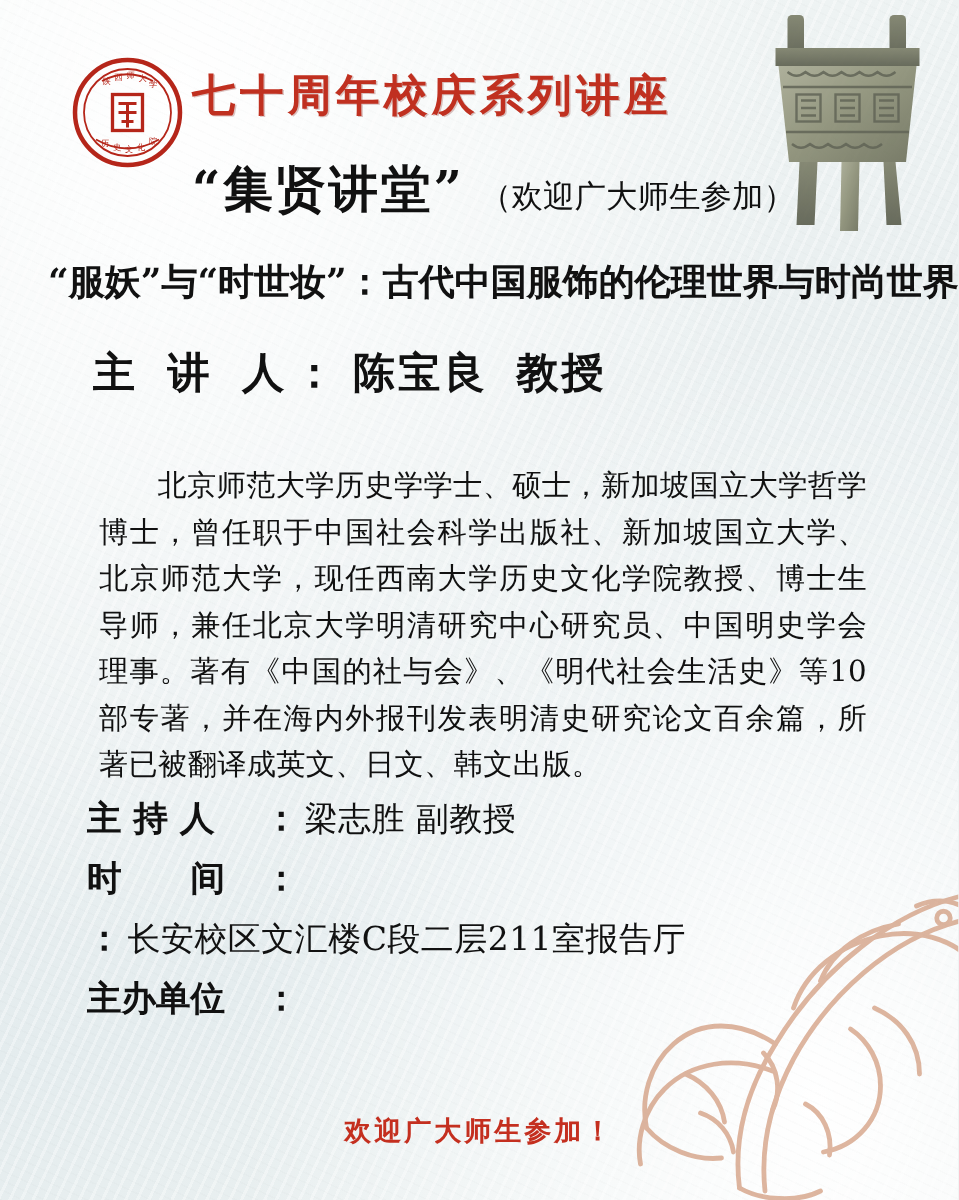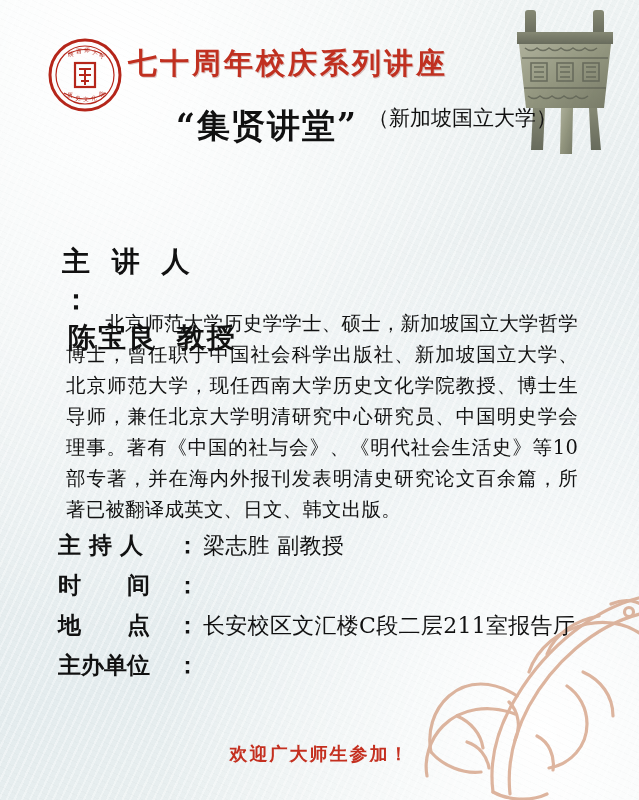--- a/index.html
+++ b/index.html
@@ -76,22 +76,22 @@
     color: #c03020;
     letter-spacing: 3px;
     text-shadow: 1px 1px 0 rgba(120,20,10,0.25);
     white-space: nowrap;
   }
   .title-2-wrap {
     position: absolute;
     left: 128px;
     top: 104px;
     display: flex;
-    white-space: nowrap;
-    margin-left: 48px;
+    align-items: flex-end;
+    white-space: nowrap;
   }
   .title-2 {
     font-family: "DejaVu Serif", serif;
     font-size: 33px;
     font-weight: bold;
     color: #111111;
     letter-spacing: 2px;
   }
   .title-2-sub {
     font-family: "DejaVu Serif", serif;
@@ -111,25 +111,24 @@
     font-weight: bold;
     color: #111111;
     letter-spacing: 0px;
     white-space: nowrap;
   }
 
   
   .speaker-line {
     position: absolute;
     left: 62px;
-    top: 243px;
+    top: 230px;
     display: flex;
-    align-items: flex-start;
-    white-space: nowrap;
-    flex-direction: column;
+    align-items: center;
+    white-space: nowrap;
   }
   .speaker-label {
     font-family: "DejaVu Serif", serif;
     font-size: 28px;
     font-weight: bold;
     color: #111111;
     letter-spacing: 6px;
   }
   .speaker-name {
     font-family: Liberation Mono, monospace;
@@ -289,44 +288,44 @@
       <text x="38" y="63">文</text>
       <text x="46" y="62">化</text>
       <text x="54" y="58">院</text>
     </g>
   </svg>
 
   <div class="title-1">七十周年校庆系列讲座</div>
 
   <div class="title-2-wrap">
     <span class="title-2">“集贤讲堂”</span>
-    <span class="title-2-sub">（新加坡国立大学）</span>
+    <span class="title-2-sub">（欢迎广大师生参加）</span>
   </div>
 
+  <div class="title-3">“服妖”与“时世妆”：古代中国服饰的伦理世界与时尚世界</div>
 
   <div class="speaker-line">
     <span class="speaker-label">主 讲 人</span>
     <span class="speaker-label">：</span>
     <span class="speaker-name">陈宝良 教授</span>
   </div>
 
   <div class="bio">北京师范大学历史学学士、硕士，新加坡国立大学哲学博士，曾任职于中国社会科学出版社、新加坡国立大学、北京师范大学，现任西南大学历史文化学院教授、博士生导师，兼任北京大学明清研究中心研究员、中国明史学会理事。著有《中国的社与会》、《明代社会生活史》等10部专著，并在海内外报刊发表明清史研究论文百余篇，所著已被翻译成英文、日文、韩文出版。</div>
 
   <div class="details">
     <div class="detail-row">
       <span class="detail-label">主 持 人</span>
       <span class="detail-colon">：</span>
       <span class="detail-value">梁志胜 副教授</span>
     </div>
     <div class="detail-row">
       <span class="detail-label">时　　间</span>
       <span class="detail-colon">：</span>
     </div>
     <div class="detail-row">
-      <span class="detail-label">地　　点</span>
       <span class="detail-colon">：</span>
       <span class="detail-value">长安校区文汇楼C段二层211室报告厅</span>
     </div>
     <div class="detail-row">
       <span class="detail-label">主办单位</span>
       <span class="detail-colon">：</span>
     </div>
   </div>
 
   <div class="footer">欢迎广大师生参加！</div>

